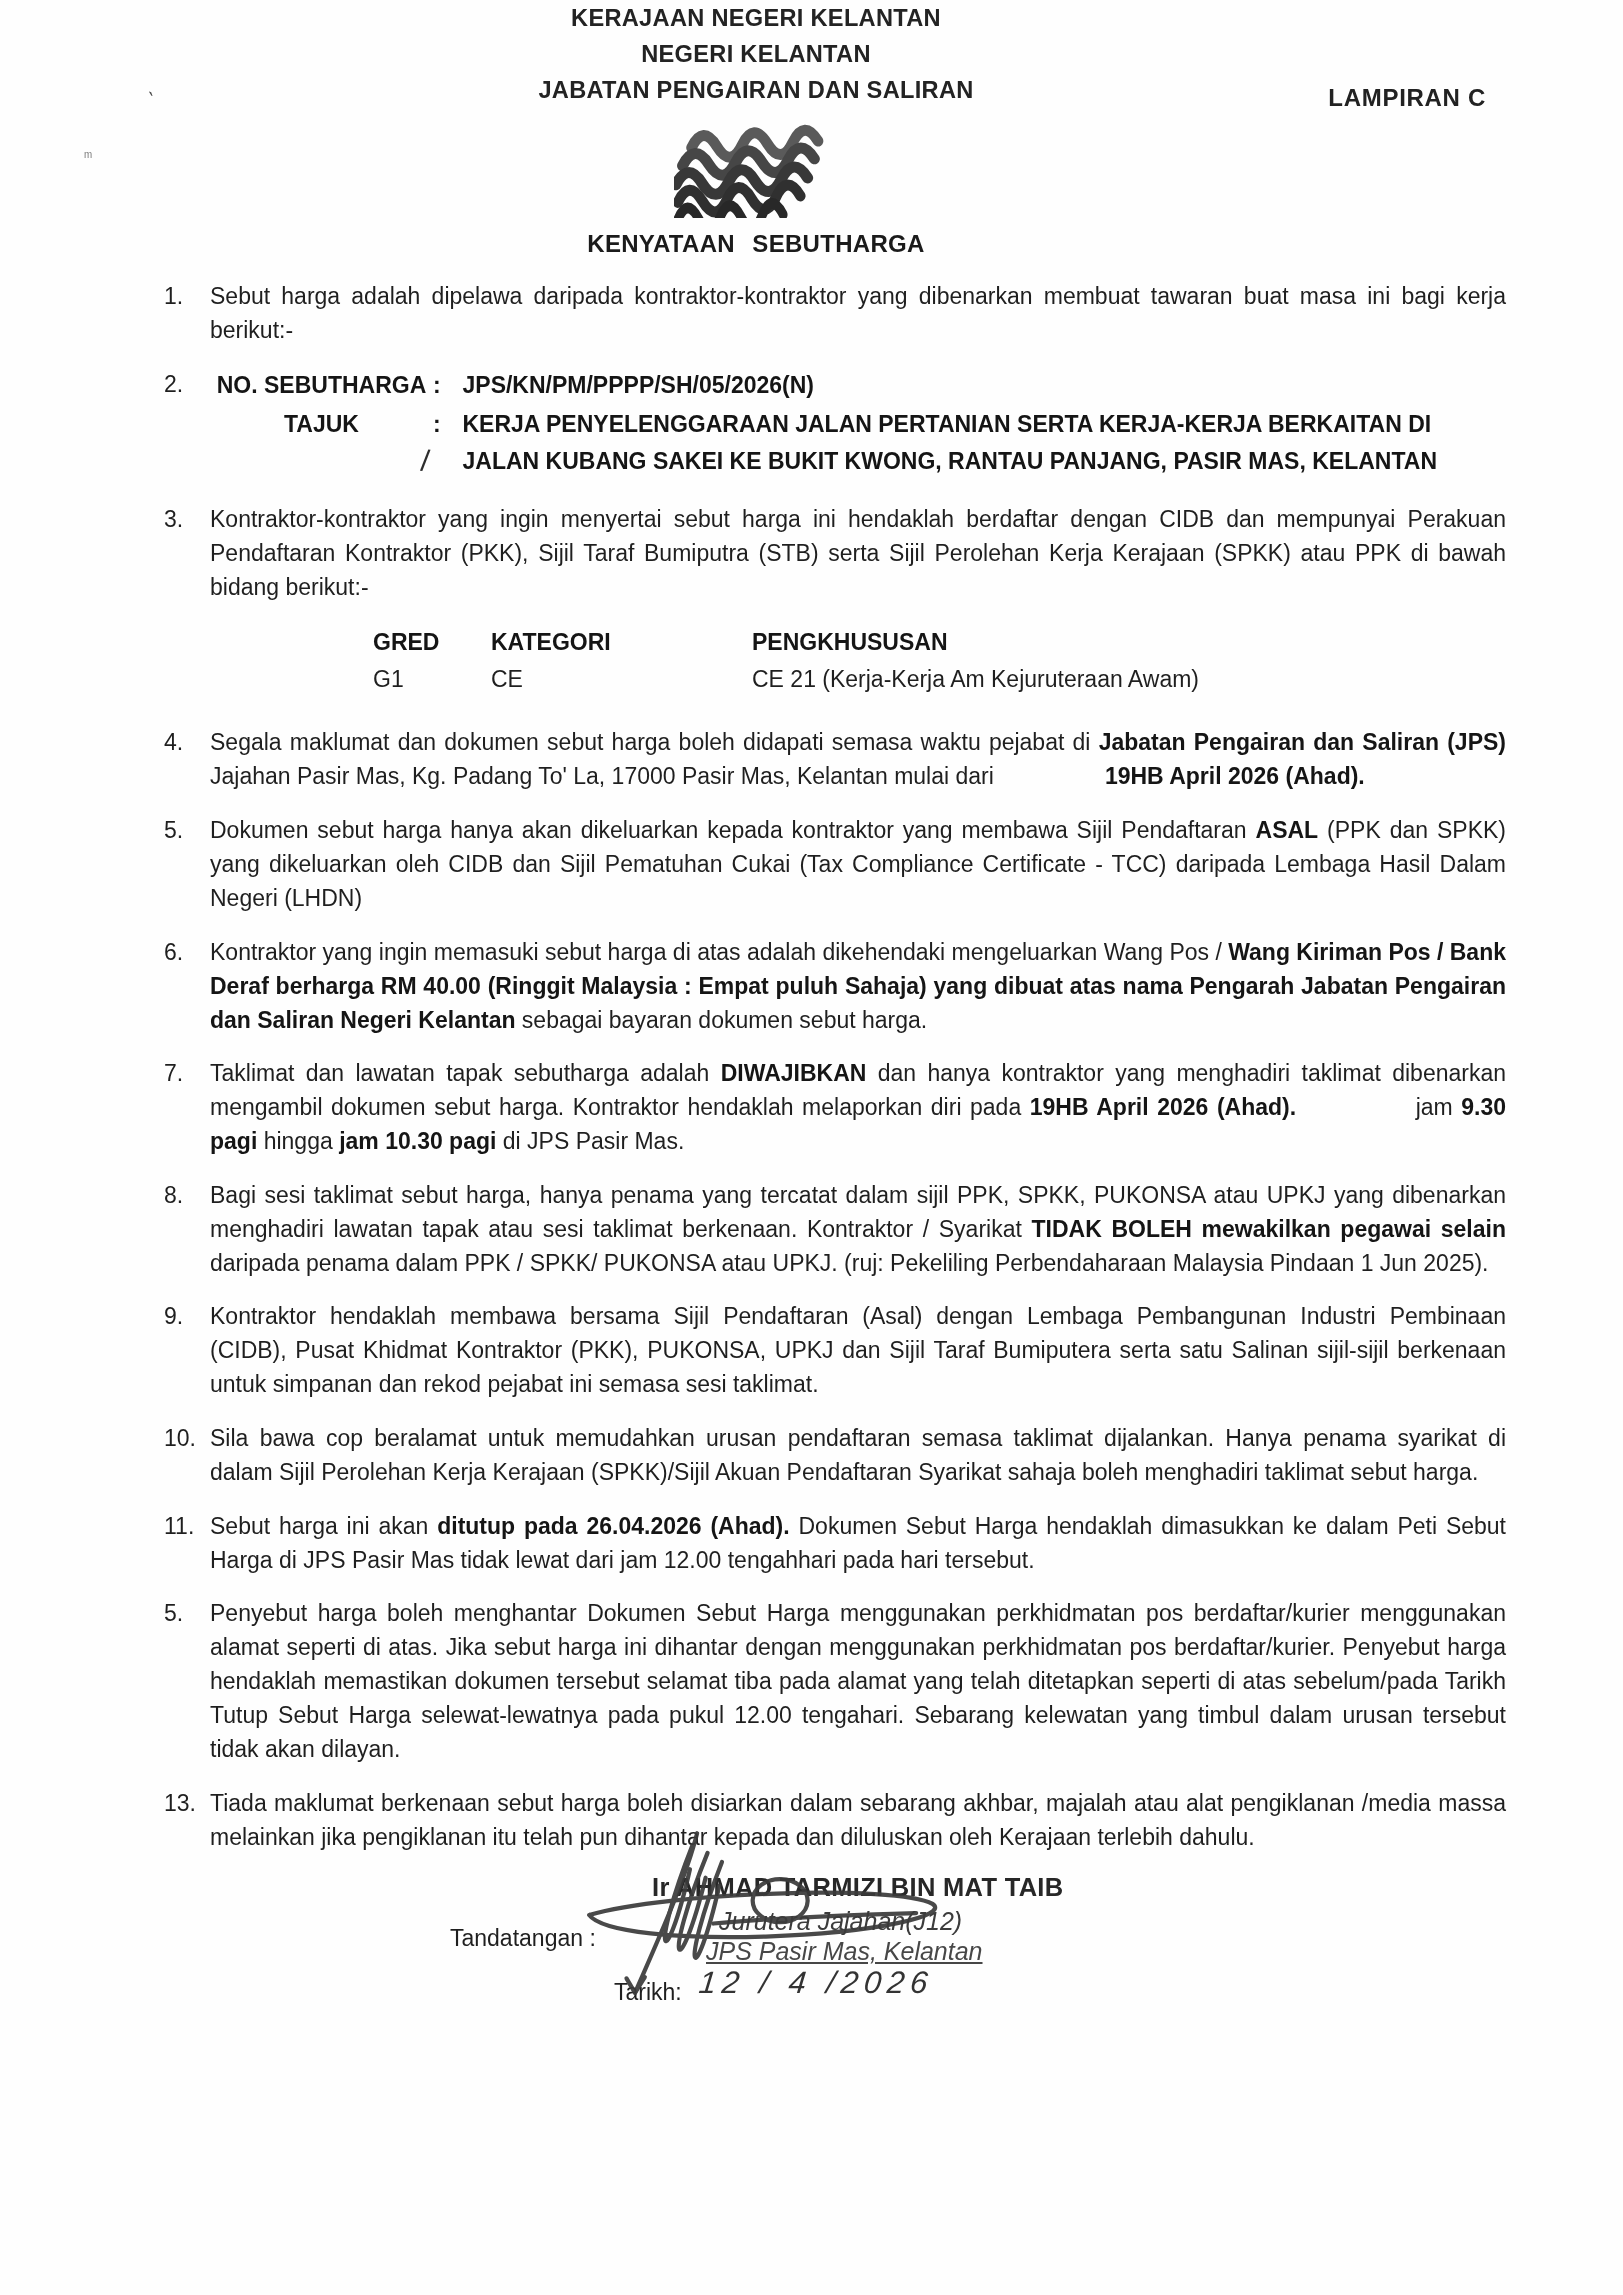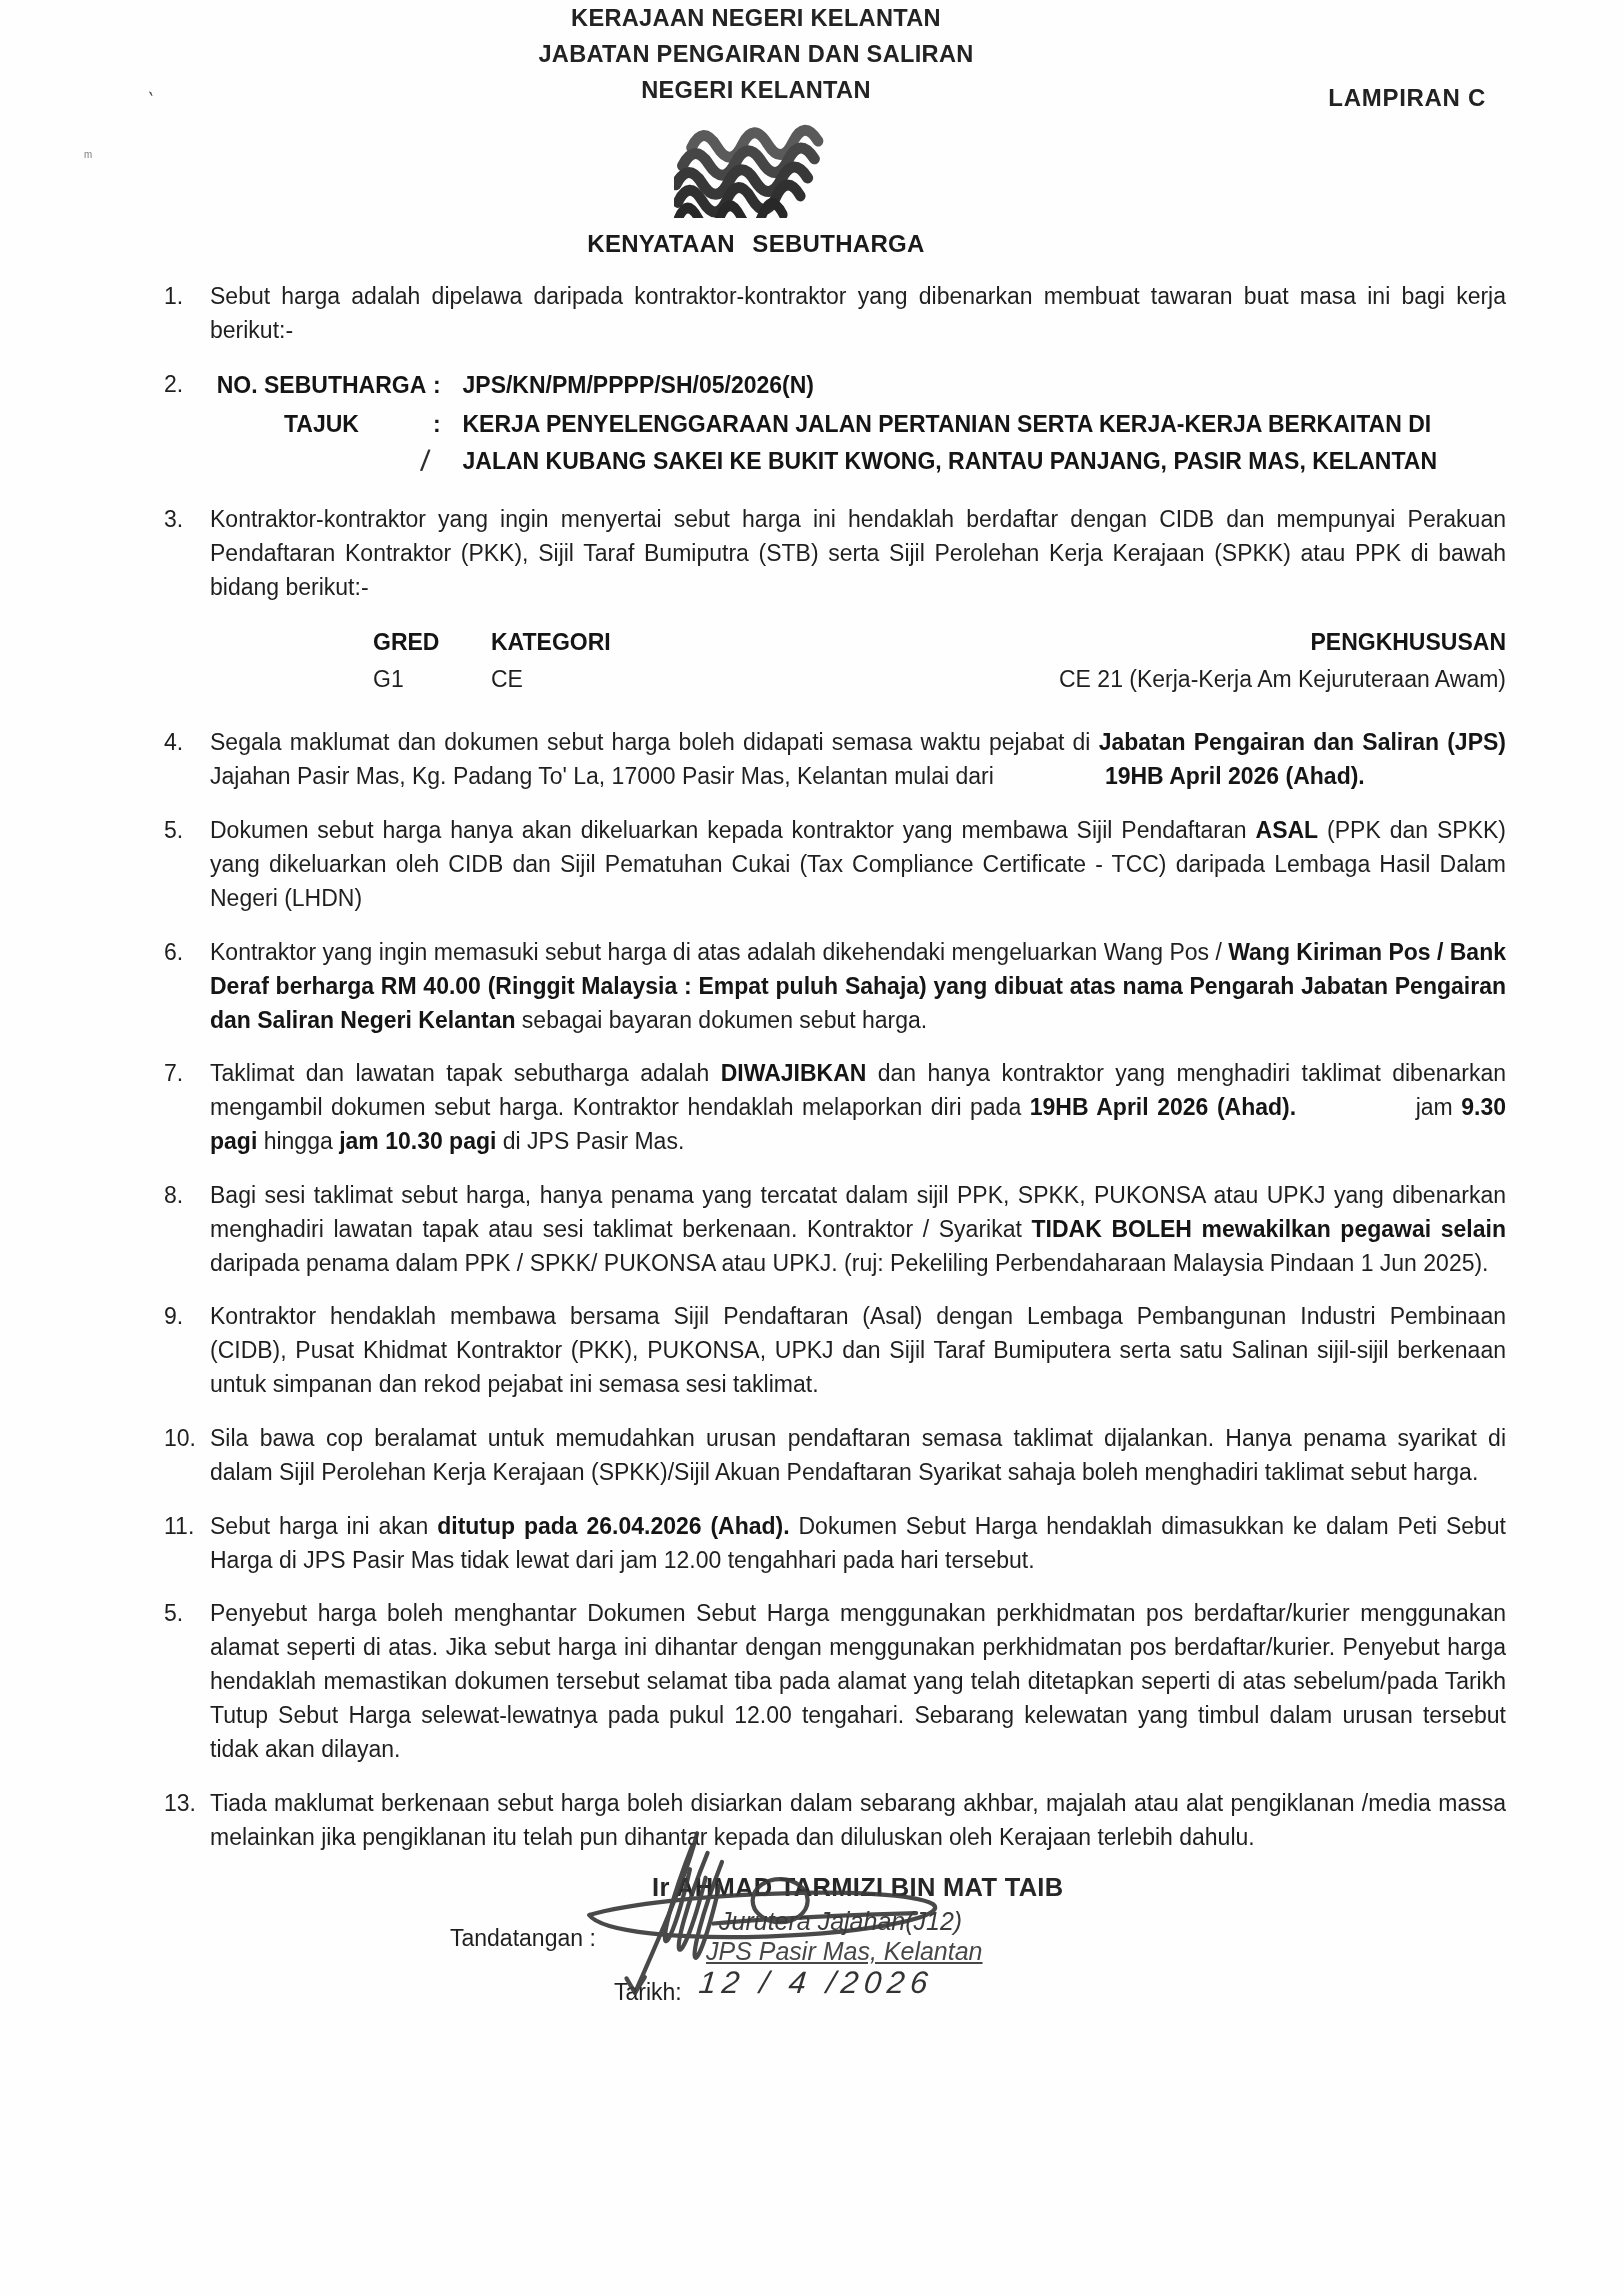--- a/index.html
+++ b/index.html
@@ -35,21 +35,21 @@
   .frow{display:flex;margin-bottom:2.6px;line-height:37px;}
   .flabel{flex:0 0 223px;font-weight:700;color:#151515;text-align:center;}
   .fcolon{flex:0 0 29.5px;font-weight:700;color:#151515;}
   .fvalue{flex:1;font-weight:700;color:#151515;}
   .tick{position:absolute;left:211px;top:77px;font-size:30px;font-weight:400;color:#2d2d2d;transform:rotate(6deg);}
   
   .qual{margin:2.6px 0 27.5px 209px;line-height:37px;}
   .qrow{display:flex;}
   .qc1{width:118px;}
   .qc2{width:261px;}
-  .qc3{flex:1;text-align:right;}
+  .qc3{flex:1;}
   .qhead span{font-weight:700;color:#151515;}
   
   .sig{position:relative;height:314px;margin-top:-3.9px;}
   .sig-label{position:absolute;left:286px;top:51px;}
   .stamp-name{position:absolute;left:488px;top:0px;font-weight:600;font-size:25.5px;color:#272727;letter-spacing:0.3px;}
   .stamp-role{position:absolute;left:555px;top:34px;font-style:italic;font-size:25px;color:#3c3c3c;}
   .stamp-office{position:absolute;left:542px;top:64px;font-style:italic;font-size:25px;color:#474747;text-decoration:underline;}
   .tarikh{position:absolute;left:450px;top:105px;}
   .hand{position:absolute;left:535px;top:96px;font-size:31px;font-style:italic;letter-spacing:5.9px;color:#333;transform:skewX(-6deg);}
   .scribble{position:absolute;left:386px;top:-63px;}
@@ -59,22 +59,22 @@
 
 <div class="page">
 
   <span class="art1">`</span>
   <span class="art2">ᵐ</span>
 
   <div class="corner">LAMPIRAN C</div>
 
   <div class="hdr">
     <div class="hdr-line">KERAJAAN NEGERI KELANTAN</div>
+    <div class="hdr-line">NEGERI KELANTAN</div>
     <div class="hdr-line">JABATAN PENGAIRAN DAN SALIRAN</div>
-    <div class="hdr-line">NEGERI KELANTAN</div>
 
     <svg class="logo" width="165" height="99" viewBox="0 0 300 180">
       <g fill="none" stroke-linecap="round" transform="rotate(-3 150 90)">
         <path d="M0 28 Q24 -14 48 28 T96 28 T144 28 T192 28 T240 28" stroke="#5a5a5a" stroke-width="20" transform="translate(34,18) scale(0.96,1)"></path>
         <path d="M0 28 Q24 -14 48 28 T96 28 T144 28 T192 28 T240 28" stroke="#464646" stroke-width="20" transform="translate(16,50)"></path>
         <path d="M0 28 Q24 -14 48 28 T96 28 T144 28 T192 28 T240 28" stroke="#383838" stroke-width="20" transform="translate(2,84)"></path>
         <path d="M0 28 Q24 -14 48 28 T96 28 T144 28 T192 28 T240 28" stroke="#303030" stroke-width="20" transform="translate(4,116) scale(0.93,1)"></path>
         <path d="M0 28 Q24 -14 48 28 T96 28 T144 28 T192 28 T240 28" stroke="#282828" stroke-width="20" transform="translate(2,148) scale(0.80,1)"></path>
       </g>
     </svg>

